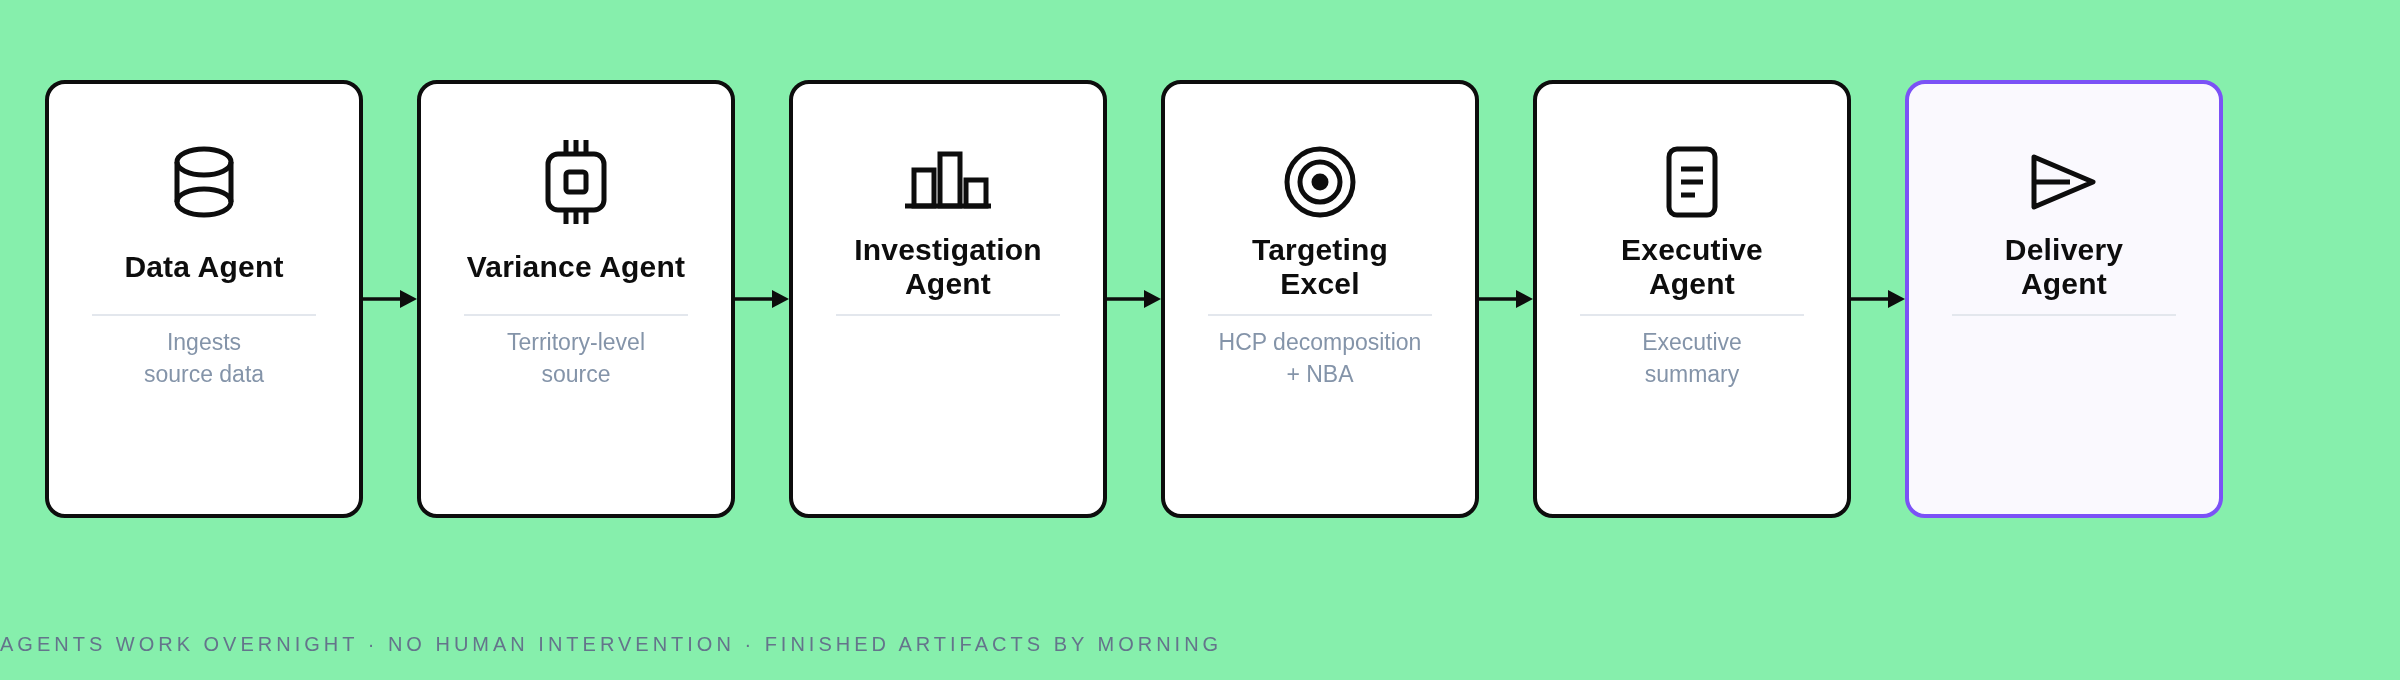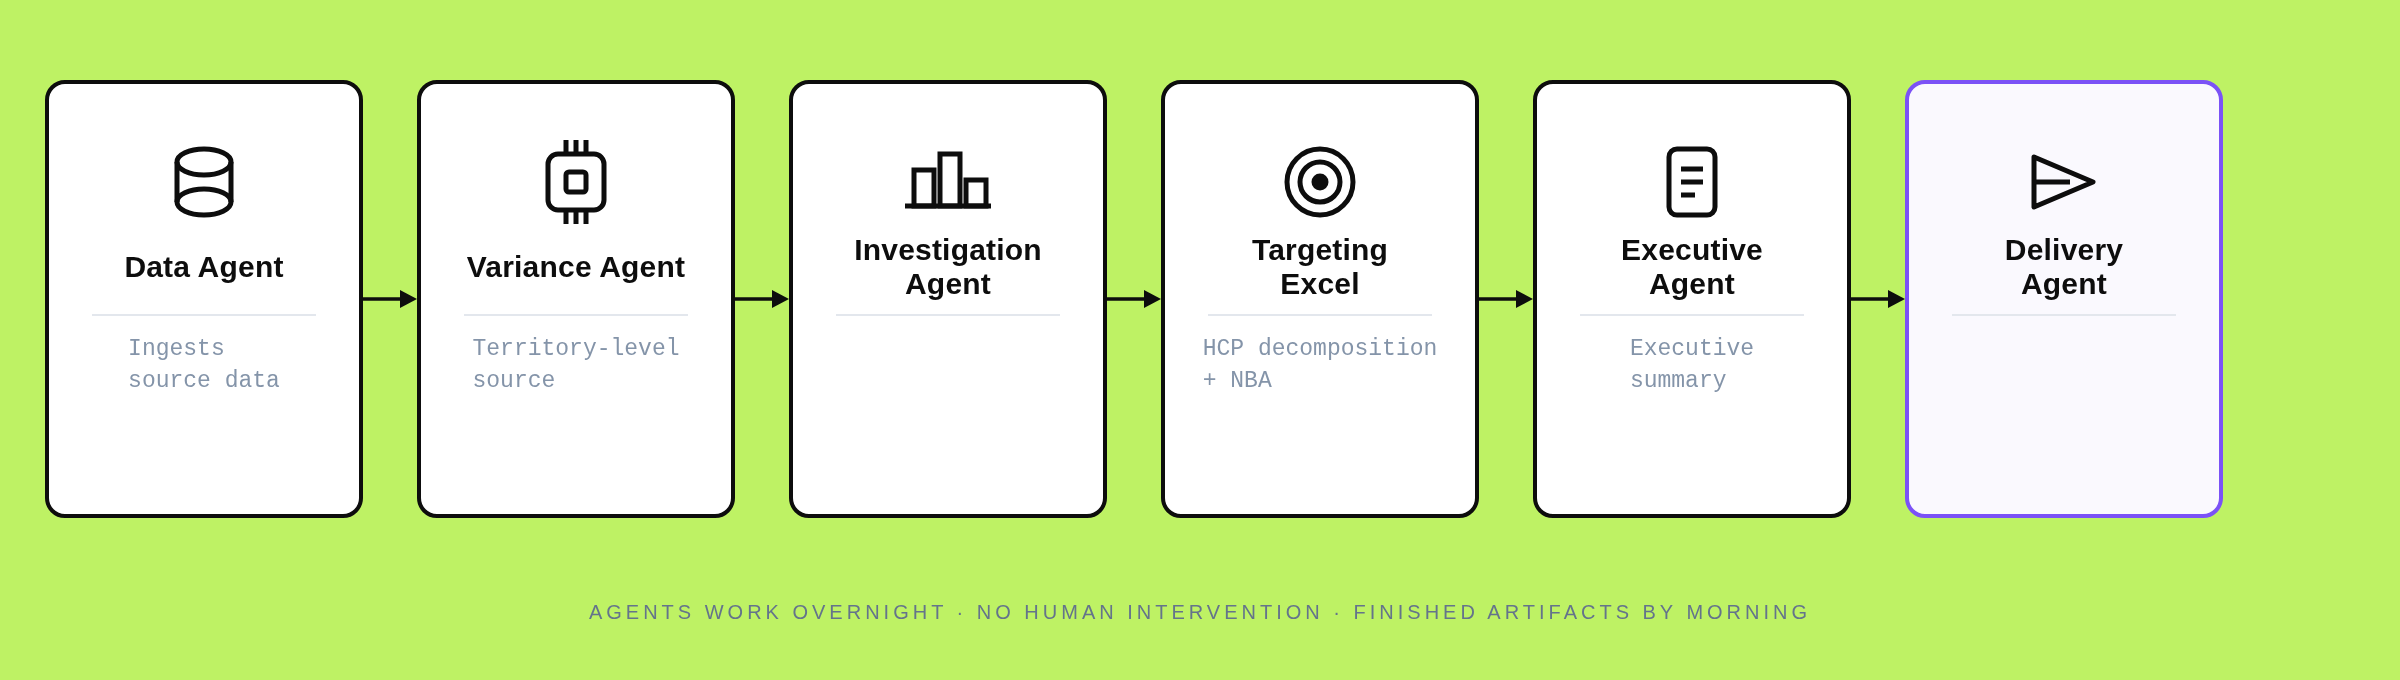--- a/index.html
+++ b/index.html
@@ -9,43 +9,43 @@
     --divider:#e3e7ed;
     --subtitle:#8494a9;
     --tagline:#64748b;
   }
   html,body{margin:0;padding:0;}
   body{
     width:2400px;height:680px;background:#ffffff;
     font-family:"Liberation Sans", sans-serif;
     -webkit-font-smoothing:antialiased;
   }
-  .canvas{position:relative;width:2400px;height:680px;overflow:hidden;background:#bef264;}
+  .canvas{position:relative;width:2400px;height:680px;overflow:hidden;background:#86efac;}
   .flow{position:absolute;left:45px;top:80px;display:flex;align-items:stretch;}
   .card{
     box-sizing:border-box;flex:none;width:318px;height:438px;
     border:4px solid var(--card-border);border-radius:20px;background:#ffffff;
     display:flex;flex-direction:column;align-items:center;
   }
   .card--highlight{border-color:var(--accent);background:var(--highlight-bg);}
   .icon-box{margin-top:54px;height:88px;display:flex;align-items:center;justify-content:center;}
   .icon-box svg{display:block;}
   .card-title{
     height:70px;margin-top:6px;display:flex;align-items:center;justify-content:center;
     font-size:30px;font-weight:700;line-height:34px;color:#0d0d0d;
     text-align:center;white-space:pre-line;letter-spacing:0.2px;
   }
   .card-divider{margin-top:12px;width:224px;height:2px;background:var(--divider);}
   .card-subtitle{
-    margin-top:17px;font-size:23px;line-height:32px;color:var(--subtitle);
-    white-space:pre-line;font-family:Liberation Mono, monospace;
+    margin-top:10px;font-size:23px;line-height:32px;color:var(--subtitle);
+    text-align:center;white-space:pre-line;
   }
   .connector{flex:none;width:54px;display:flex;align-items:center;justify-content:center;}
   .tagline{
-    position:absolute;left:0;top:600px;width:2400px;text-align:center;
+    position:absolute;left:0;top:632px;width:2400px;
     font-size:20px;line-height:24px;letter-spacing:4px;color:var(--tagline);
   }
   .stroke{stroke:#0d0d0d;stroke-width:5;fill:none;}
 </style>
 </head>
 <body>
 
 <div class="canvas">
 
   <div class="flow">

